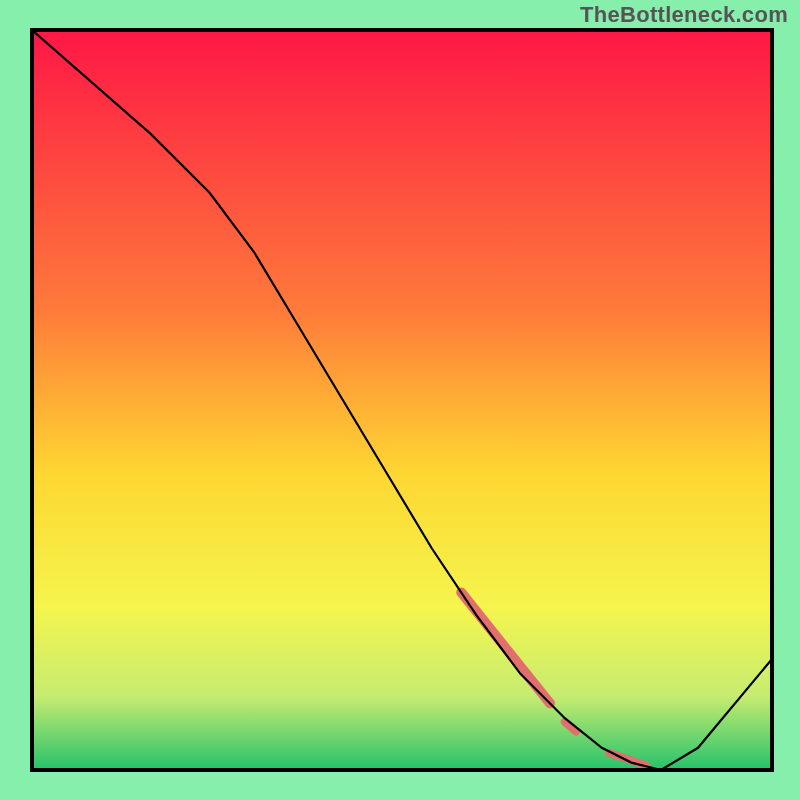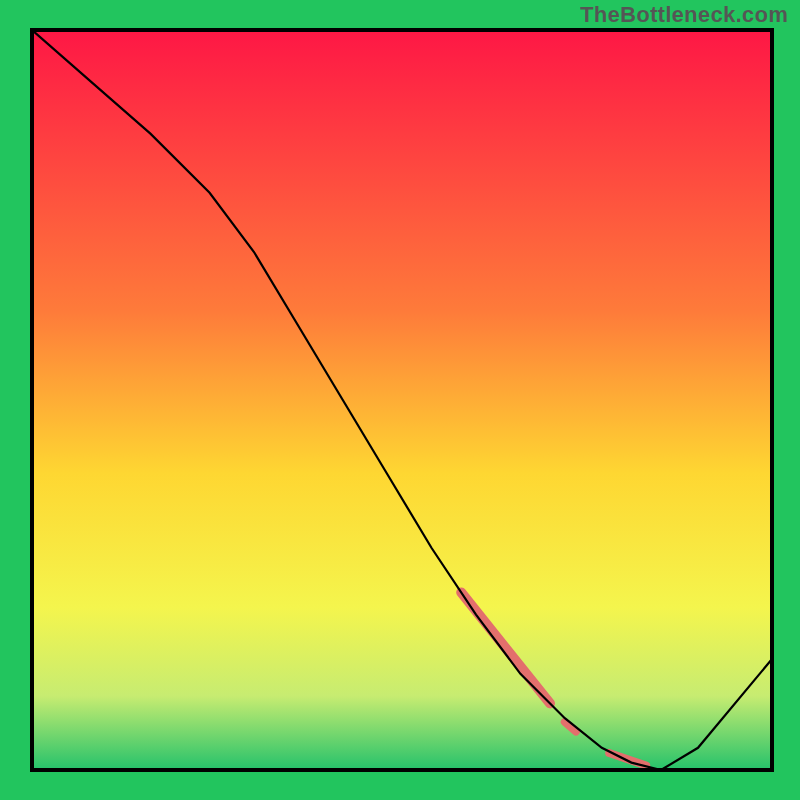--- a/index.html
+++ b/index.html
@@ -7,21 +7,21 @@
     padding: 0;
     width: 800px;
     height: 800px;
     overflow: hidden;
     font-family: Arial, Helvetica, sans-serif;
   }
   .chart-container {
     position: relative;
     width: 800px;
     height: 800px;
-    background: #22c55e;
+    background: #86efac;
   }
   .watermark {
     position: absolute;
     top: 2px;
     right: 12px;
     font-size: 22px;
     font-weight: bold;
     color: #555555;
     letter-spacing: 0.3px;
     z-index: 10;

